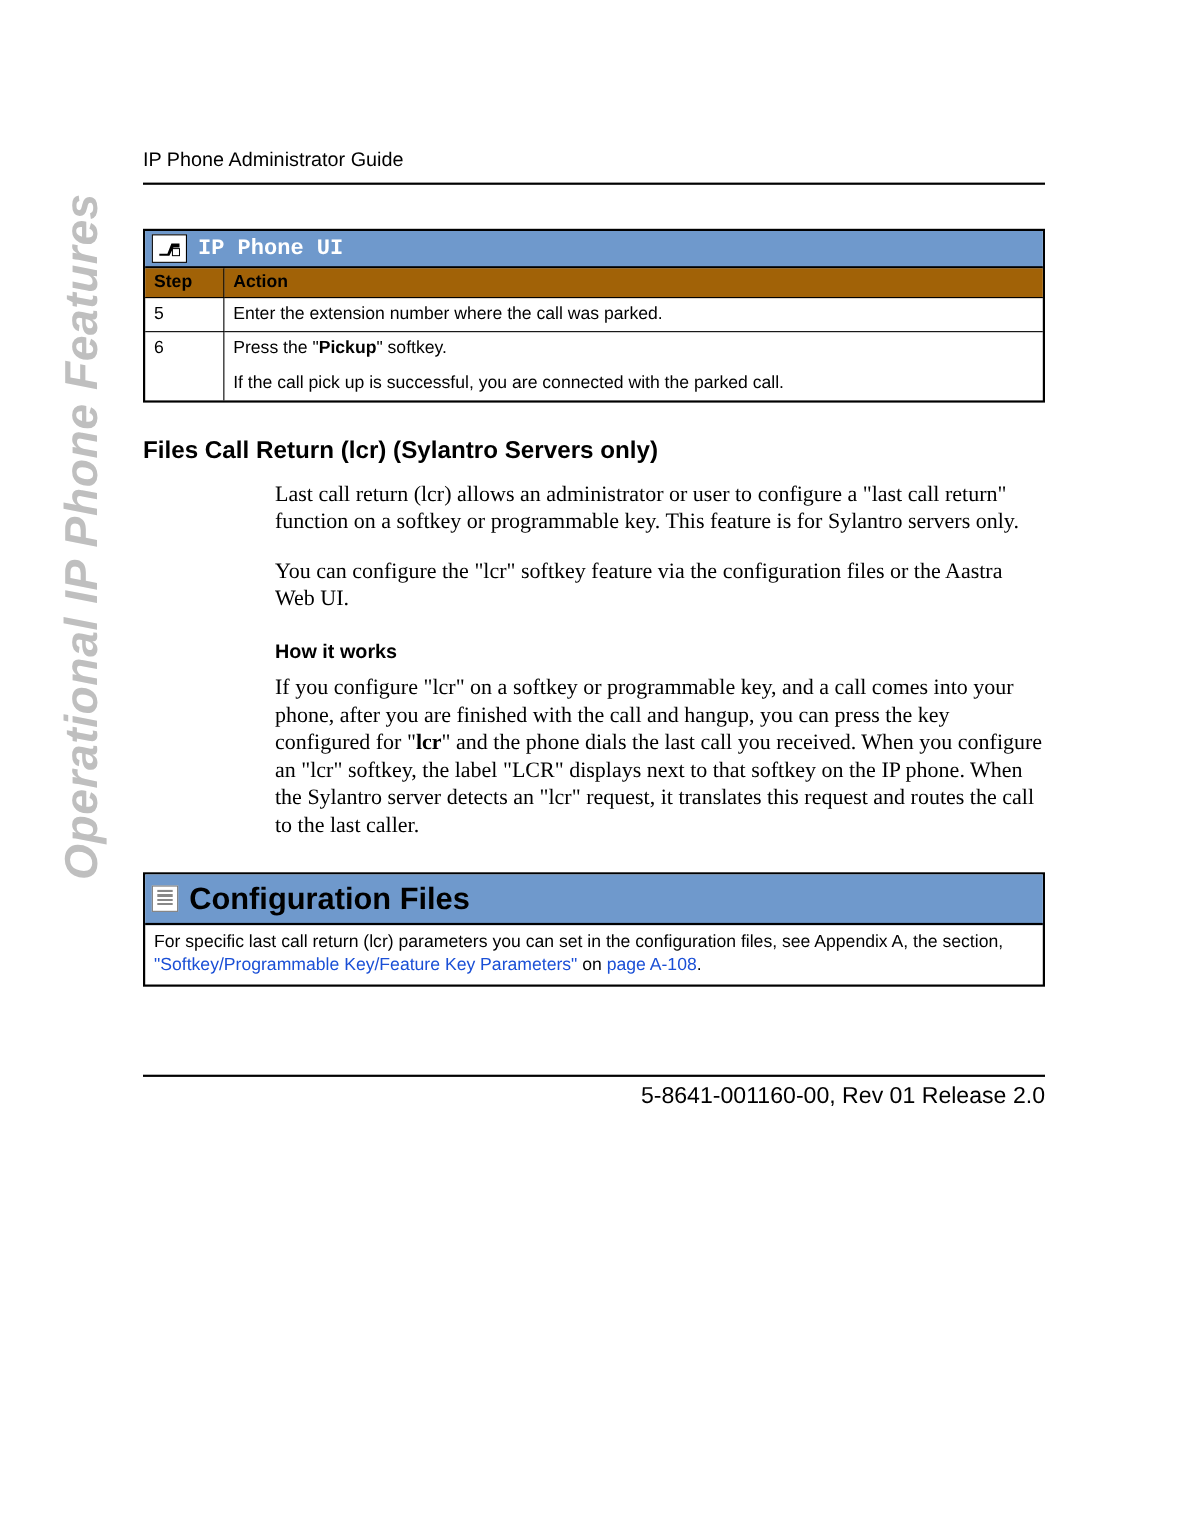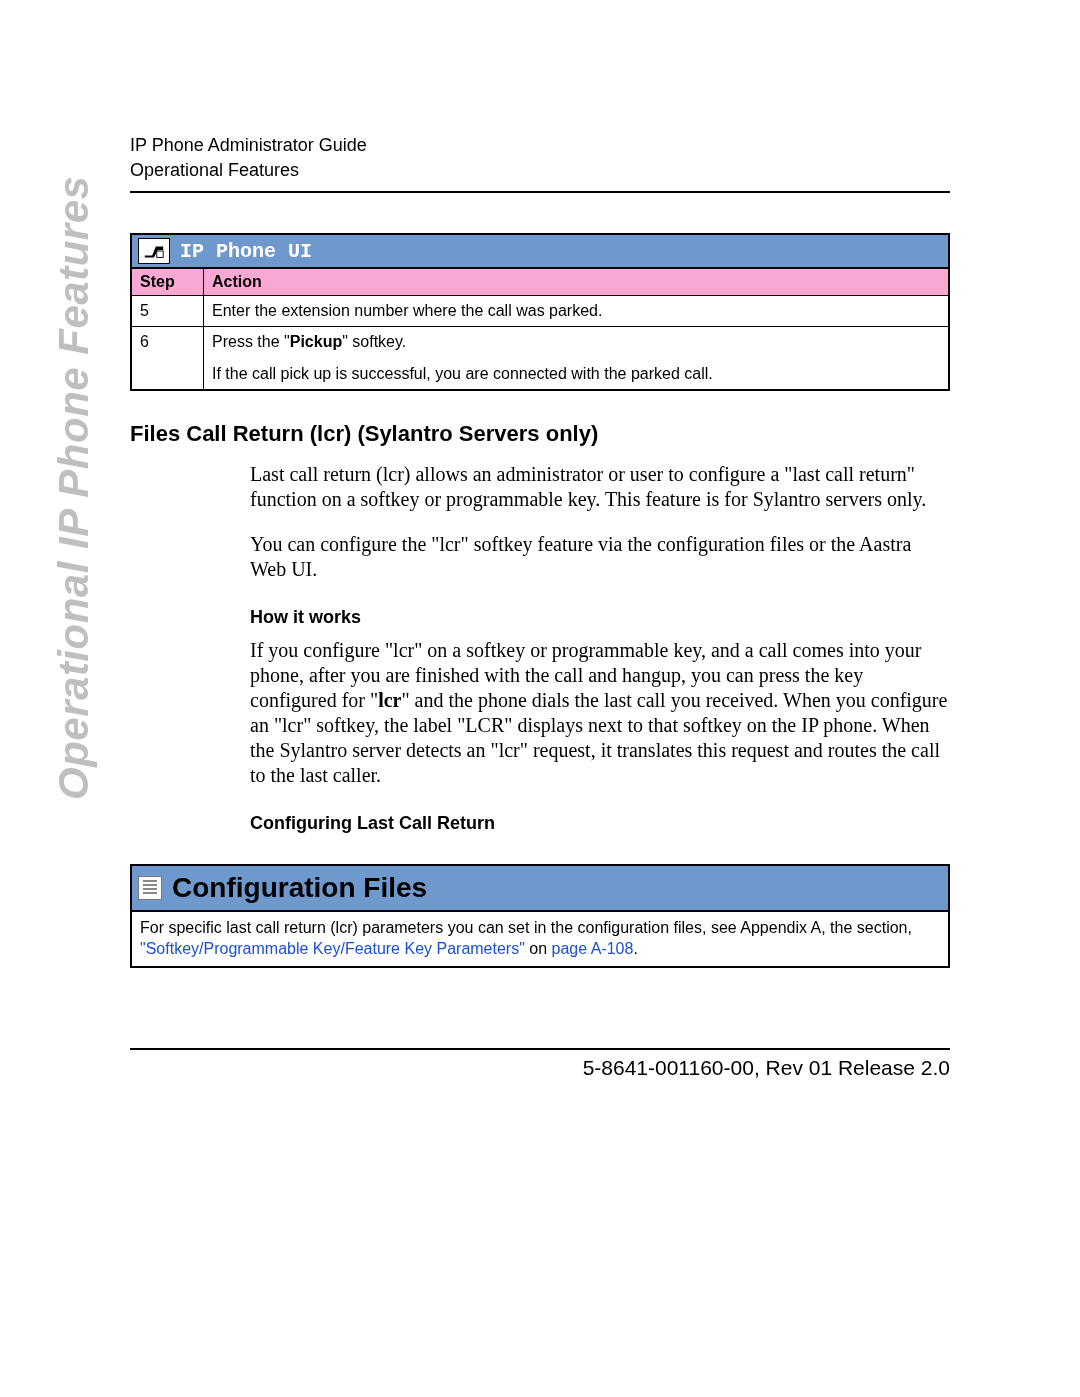--- a/index.html
+++ b/index.html
@@ -73,21 +73,21 @@
     font-size: 20px;
     color: #fff;
     font-family: Liberation Mono, monospace;
   }
   table.steps {
     width: 100%;
     border-collapse: collapse;
     font-size: 16px;
   }
   table.steps th {
-    background: #f9a8d4;
+    background: #a16207;
     text-align: left;
     font-weight: bold;
     padding: 4px 8px;
     border-right: 1px solid #000;
     border-bottom: 1px solid #000;
   }
   table.steps th:last-child { border-right: none; }
   table.steps td {
     padding: 6px 8px;
     border-right: 1px solid #000;
@@ -176,21 +176,20 @@
 </style>
 </head>
 <body>
 
 <div class="page">
 
   <div class="side-label" style="top:800px;">Operational IP Phone Features</div>
 
   <div>
     <div class="header-line1">IP Phone Administrator Guide</div>
-    <div class="header-line2">Operational Features</div>
     <hr class="header-rule">
   </div>
 
   <div class="content-area">
 
     <div class="ui-box">
       <div class="ui-title">
         <span class="ui-icon">
           <svg viewBox="0 0 24 18">
             <path d="M2 14 L10 14 L14 4 L22 4 L22 8 L16 8 L12 16 L2 16 Z" fill="#000"></path>
@@ -228,21 +227,20 @@
     </div>
 
     <div class="body-text">You can configure the "lcr" softkey feature via the configuration files or the Aastra Web UI.</div>
 
     <div class="sub-head">How it works</div>
 
     <div class="body-text">
       <span>If you configure "lcr" on a softkey or programmable key, and a call comes into your phone, after you are finished with the call and hangup, you can press the key configured for "</span><b>lcr</b><span>" and the phone dials the last call you received. When you configure an "lcr" softkey, the label "LCR" displays next to that softkey on the IP phone. When the Sylantro server detects an "lcr" request, it translates this request and routes the call to the last caller.</span>
     </div>
 
-    <div class="sub-head">Configuring Last Call Return</div>
 
 
     <div class="config-box">
       <div class="config-title">
         <span class="config-icon">
             <span class="config-icon-inner"></span>
           </span>
         <span class="config-title-text">Configuration Files</span>
       </div>
       <div class="config-body">

